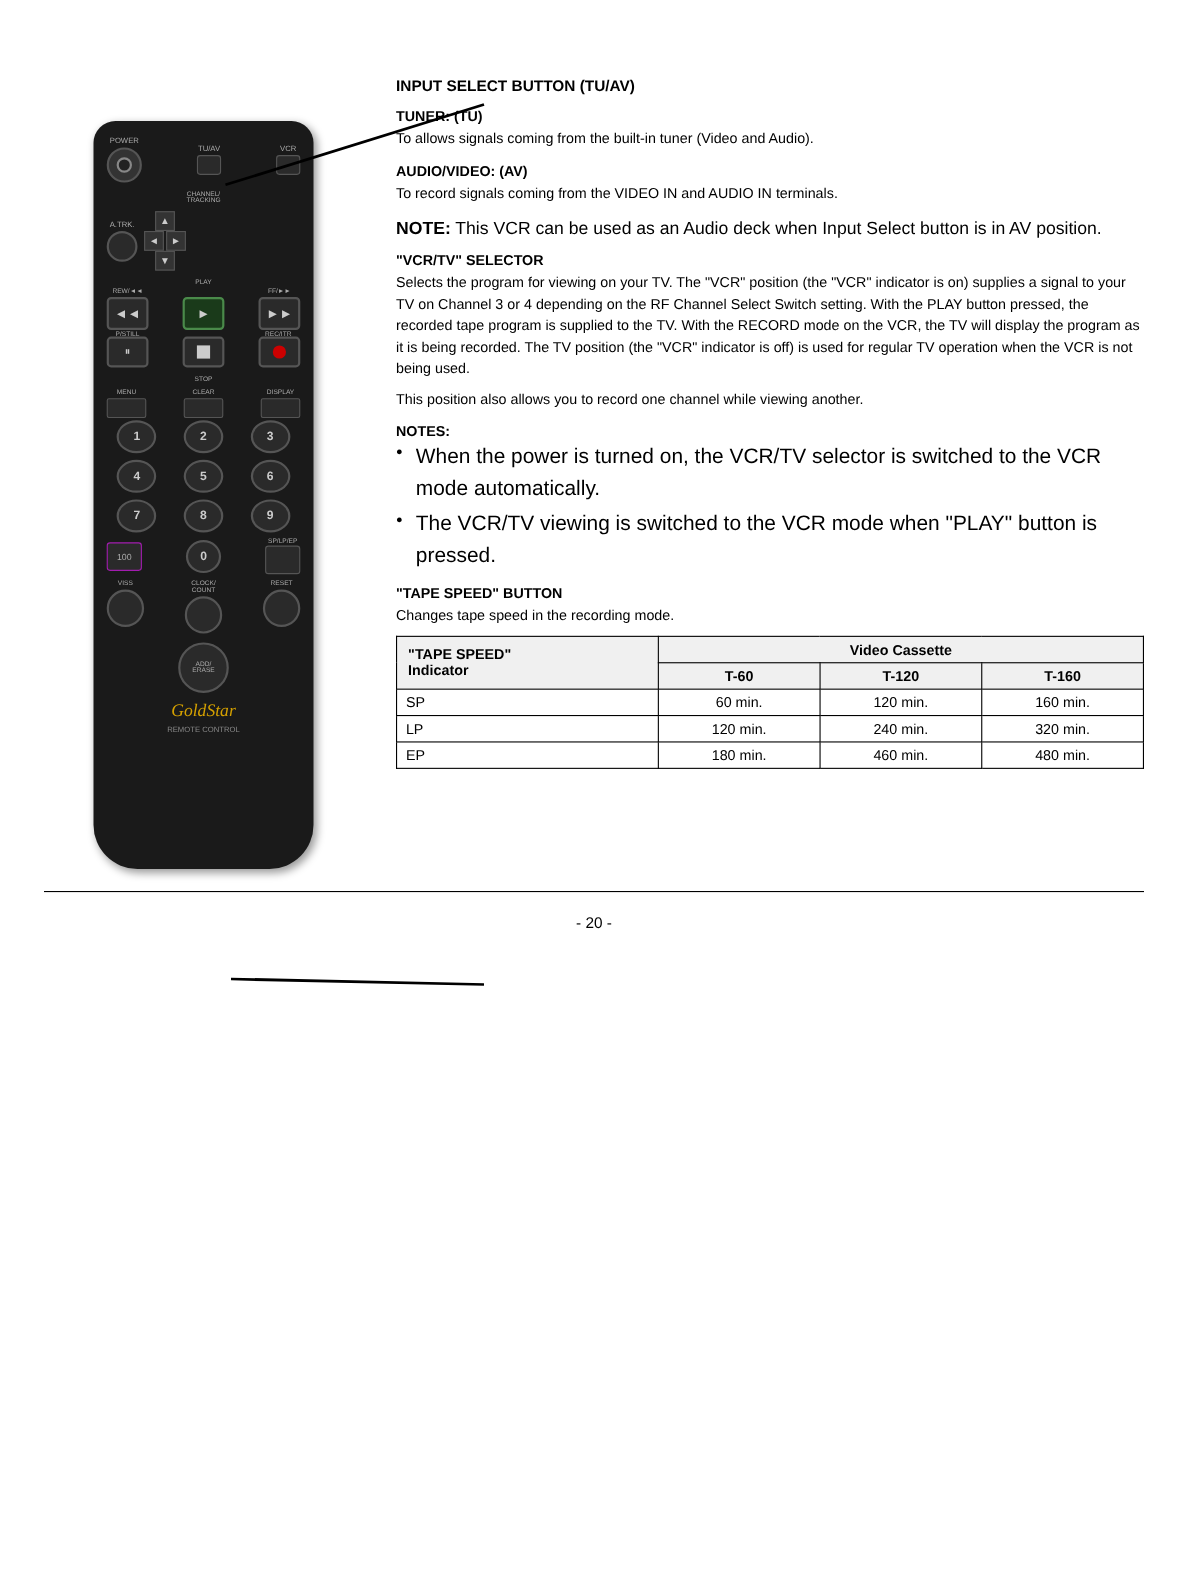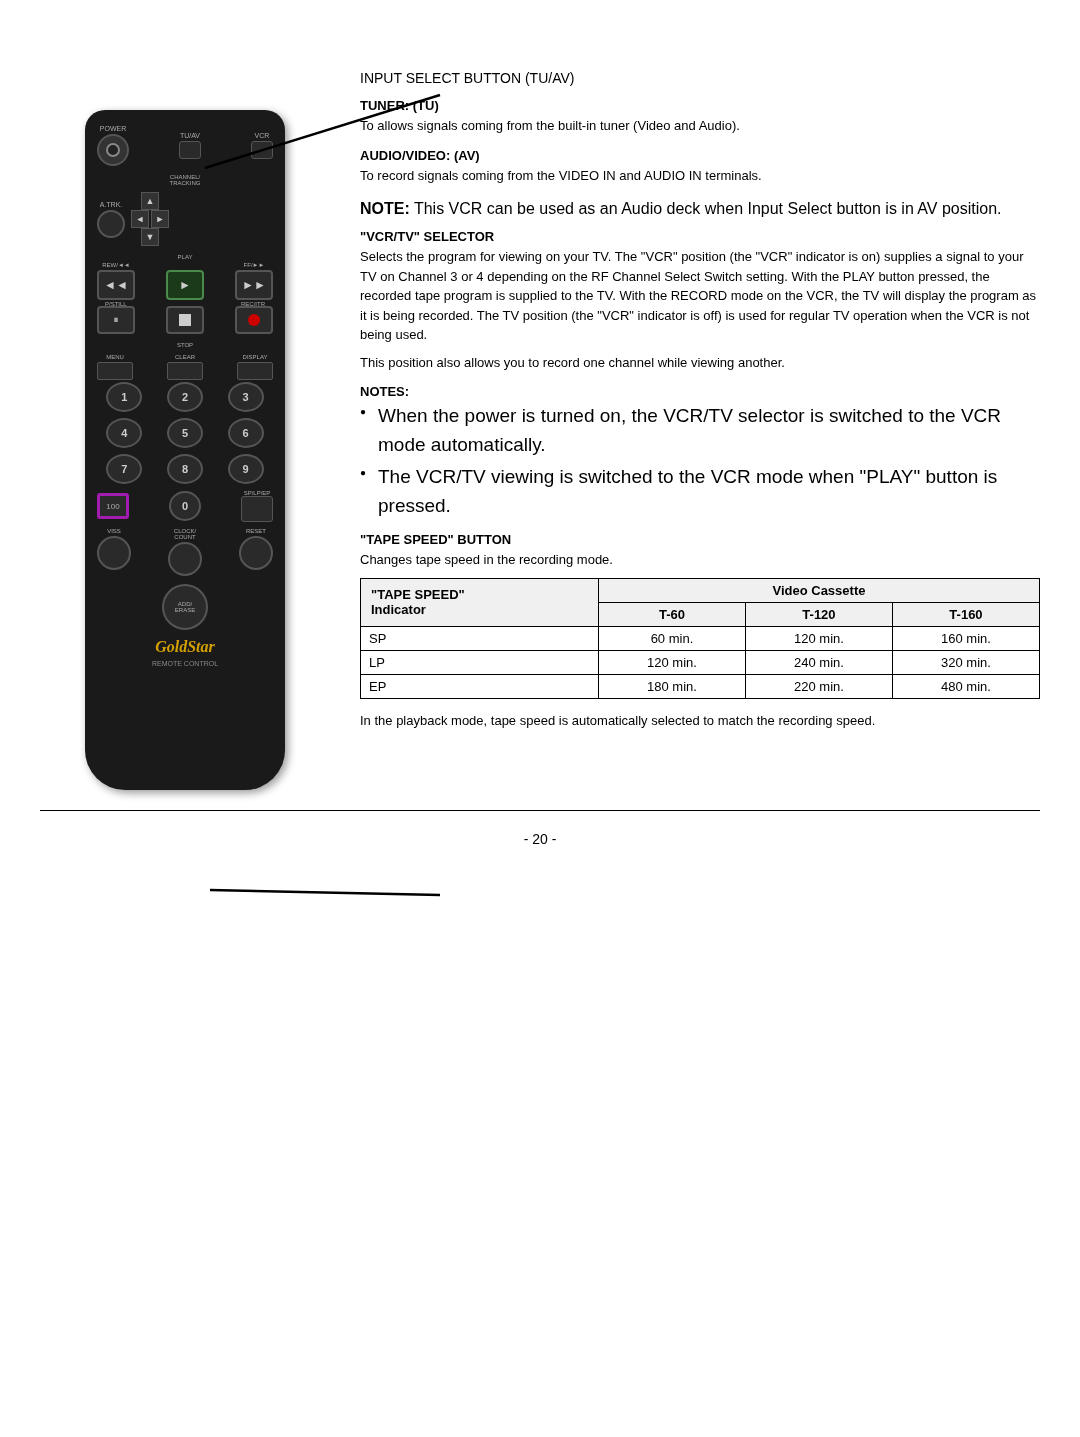--- a/index.html
+++ b/index.html
@@ -268,21 +268,21 @@
       display: flex;
       justify-content: space-between;
       align-items: center;
       margin-bottom: 6px;
     }
 
     .btn-100 {
       width: 32px;
       height: 26px;
       background: #2a2a2a;
-      border: 3px solid #a21caf;
+      border: 1px solid #a21caf;
       border-radius: 3px;
       display: flex;
       align-items: center;
       justify-content: center;
       color: #aaa;
       font-size: 8px;
     }
 
     .btn-0 {
       width: 32px;
@@ -358,36 +358,36 @@
 
     .add-label {
       color: #aaa;
       font-size: 6px;
       text-align: center;
     }
 
     .goldstar-logo {
       color: #d4a000;
       font-size: 16px;
-      font-weight: bold;
+      font-weight: normal;
       font-style: italic;
       text-align: center;
       margin: 8px 0 4px 0;
       font-family: serif;
     }
 
     .remote-control-label {
       color: #888;
       font-size: 7px;
       text-align: center;
       margin-bottom: 8px;
     }
 
     .section-title-main {
-      font-weight: normal;
+      font-weight: bold;
       font-size: 14px;
       margin-bottom: 8px;
     }
 
     .sub-section {
       margin-bottom: 12px;
     }
 
     .sub-title {
       font-weight: bold;
@@ -747,27 +747,26 @@
     </tr>
               <tr>
       <td class="col-indicator">LP</td>
       <td>120 min.</td>
       <td>240 min.</td>
       <td>320 min.</td>
     </tr>
               <tr>
       <td class="col-indicator">EP</td>
       <td>180 min.</td>
-      <td>220 min.</td>
+      <td>460 min.</td>
       <td>480 min.</td>
     </tr>
             </tbody>
         </table>
 
-        <div class="body-text">In the playback mode, tape speed is automatically selected to match the recording speed.</div>
       </div>
 
     </div>
   </div>
 
   <svg class="arrow-overlay" viewBox="0 0 1080 1437" xmlns="http://www.w3.org/2000/svg">
 
     <line x1="205" y1="168" x2="440" y2="95" stroke="black" stroke-width="2.5"></line>
 
     <line x1="210" y1="890" x2="440" y2="895" stroke="black" stroke-width="2.5"></line>

